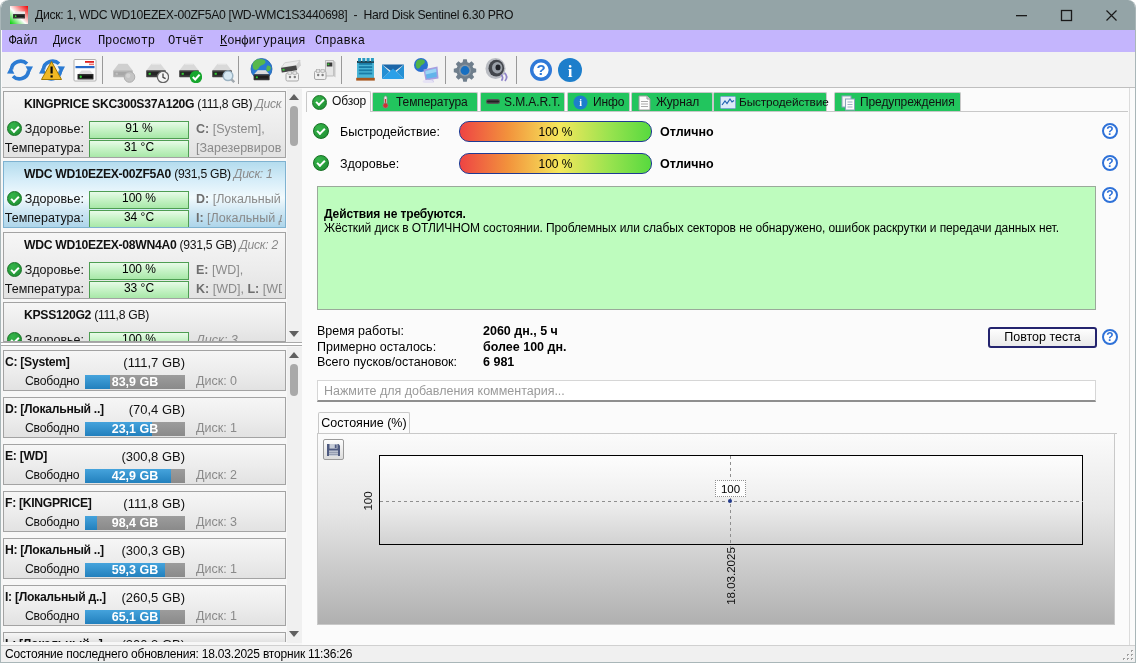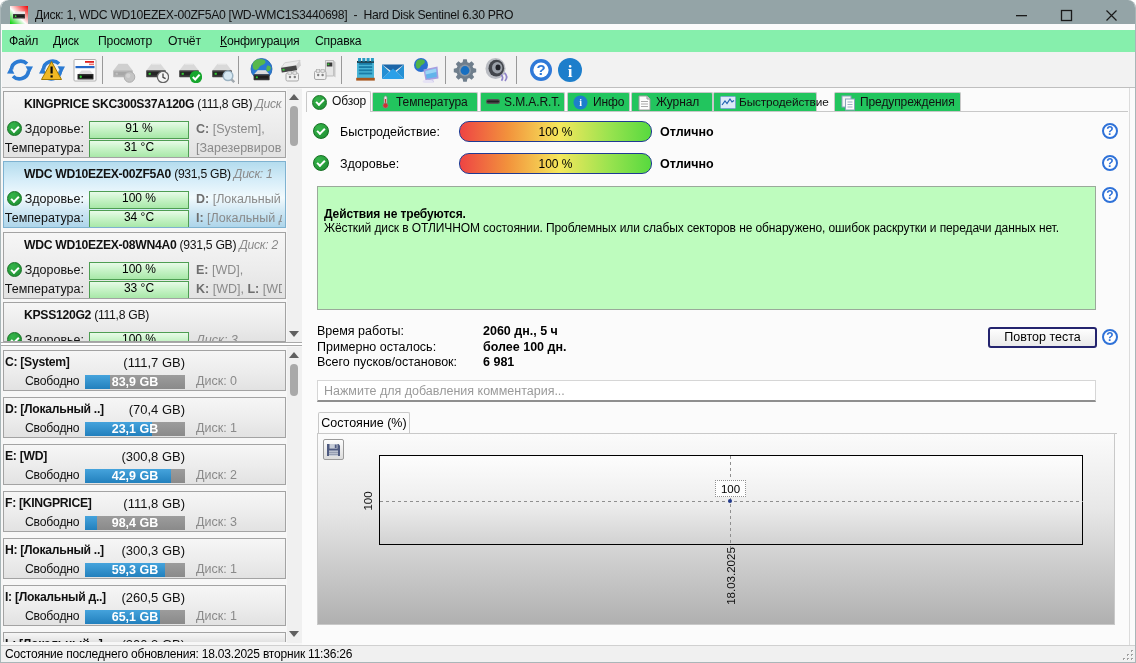--- a/index.html
+++ b/index.html
@@ -1,24 +1,24 @@
 <!DOCTYPE html>
 <html><head>
 <meta charset="utf-8">
 <style>
 * { margin:0; padding:0; box-sizing:border-box; }
 html,body { width:1136px; height:663px; overflow:hidden; font-family:"Liberation Sans", sans-serif; }
 .abs { position:absolute; }
 #win { position:relative; width:1136px; height:663px; background:#fbfbfb; border-left:1px solid #a9b6b8; border-right:1px solid #a9b6b8; border-bottom:1px solid #a9b6b8; border-radius:8px 8px 0 0; overflow:hidden; }
 
-#titlebar { position:absolute; left:0; top:0; width:1136px; height:24px; background:#94a4a7; border-radius:8px 8px 0 0; }
+#titlebar { position:absolute; left:0; top:0; width:1136px; height:30px; background:#94a4a7; border-radius:8px 8px 0 0; }
 #titletext { position:absolute; left:34px; top:8px; font-size:12.2px; color:#111; letter-spacing:-0.3px; }
 .winbtn { position:absolute; top:0; width:45px; height:30px; color:#1a1a1a; text-align:center; }
 
-#menubar { position:absolute; left:1px; top:30px; width:1134px; height:22px; background:#86efac; }
+#menubar { position:absolute; left:1px; top:30px; width:1134px; height:22px; background:#c4b5fd;font-family:Liberation Mono, monospace; }
 .mi { position:absolute; top:4px; font-size:12.2px; letter-spacing:-0.2px; color:#0a0a0a; }
 
 #toolbar { position:absolute; left:1px; top:52px; width:1134px; height:36px; background:#f2f2f2; border-bottom:1px solid #bfbfbf; }
 .tbi { position:absolute; top:5px; width:26px; height:26px; }
 .tbsep { position:absolute; top:4px; width:1px; height:28px; background:#999; }
 
 #leftpanel { position:absolute; left:0px; top:88px; width:302px; height:557px; background:#f7f7f7; }
 .lcard { position:absolute; left:2px; width:283px; overflow:hidden; border:1px solid #a3a3a3; background:linear-gradient(180deg,#f6f6f6 0%,#ececec 55%,#e2e2e2 100%); }
 .lcard.sel { background:linear-gradient(180deg,#b4dcee 0%,#d8eef9 30%,#f2fafd 55%,#d0e8f4 75%,#aed5ea 100%); border:1px solid #7fb2d0; }
 .dhead { position:absolute; left:20px; top:5px; width:258px; font-size:12.2px; letter-spacing:-0.3px; white-space:nowrap; overflow:hidden; color:#111; }
@@ -410,21 +410,21 @@
     <div class="tab" style="left:329px;width:82px;">
       <svg class="abs" style="left:6px;top:1.5px" width="13" height="16" viewBox="0 0 13 16">
           <path d="M1 1 L9 1 L12 4 L12 15 L1 15 Z" fill="#fcfcfc" stroke="#9a9a9a"></path>
           <path d="M9 1 L9 4 L12 4" fill="#e0e0e0" stroke="#9a9a9a"></path>
           <rect x="3" y="6" width="7" height="1" fill="#aaa"></rect>
           <rect x="3" y="8.5" width="7" height="1" fill="#aaa"></rect>
           <rect x="3" y="11" width="7" height="1" fill="#aaa"></rect>
         </svg>
       <div class="abs" style="left:24px;top:2px">Журнал</div>
     </div>
-    <div class="tab" style="left:411px;width:104px;">
+    <div class="tab" style="left:411px;width:114px;">
       <svg class="abs" style="left:6px;top:3px" width="16" height="13" viewBox="0 0 16 13">
           <rect x="0.5" y="0.5" width="15" height="12" rx="1" fill="#dceaf8" stroke="#7aa8cc"></rect>
           <path d="M2 9 L5 5 L7 7.5 L10 3 L12 6 L14 4.5" stroke="#2060b0" stroke-width="1.2" fill="none"></path>
         </svg>
       <div class="abs" style="left:25px;top:2px;font-size:11.8px">Быстродействие</div>
     </div>
     <div class="tab" style="left:532px;width:127px;">
       <svg class="abs" style="left:6px;top:1.5px" width="15" height="16" viewBox="0 0 15 16">
           <rect x="1" y="1" width="9" height="11" fill="#f4f4f4" stroke="#8aa4bc"></rect>
           <rect x="4.5" y="4" width="9" height="11" fill="#fcfcfc" stroke="#8aa4bc"></rect>

